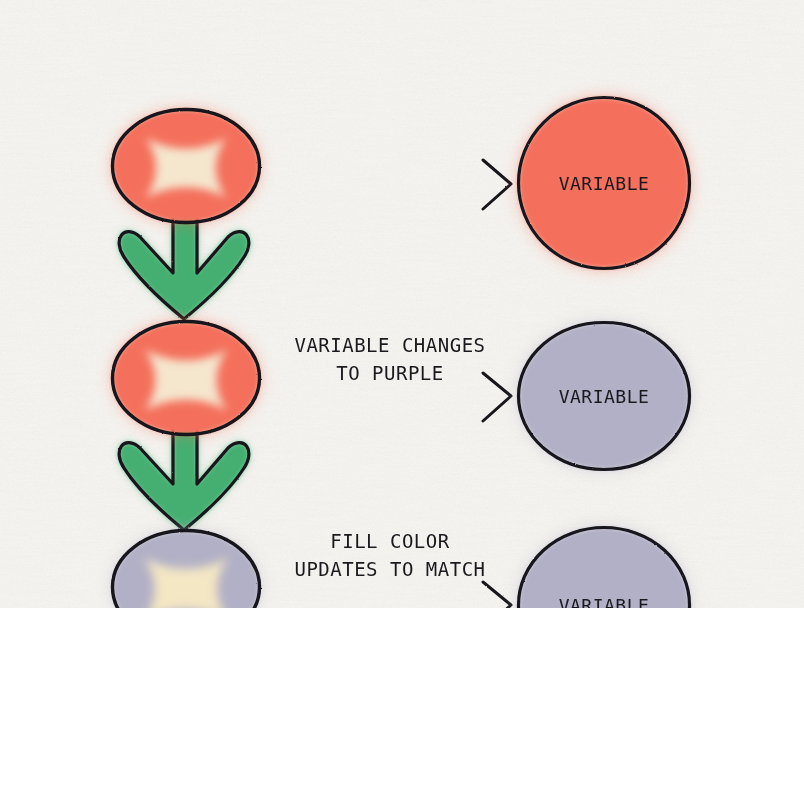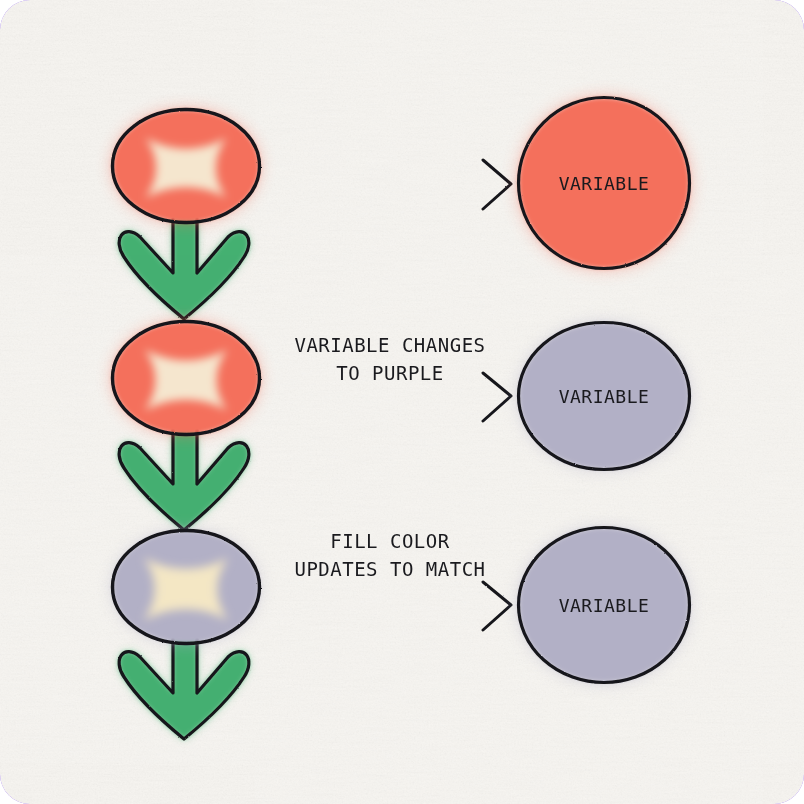--- a/index.html
+++ b/index.html
@@ -36,21 +36,21 @@
   .ink {
     fill: none;
     stroke: #16161a;
     stroke-linecap: round;
     stroke-linejoin: round;
   }
 </style>
 </head>
 <body>
 
-<div id="canvas" style="width: 804px; height: 804px; background: #8b5cf6; border-radius: 30px;">
+<div id="canvas" style="width: 804px; height: 608px; background: #8b5cf6;">
 
   <svg id="diagram-svg" viewBox="0 0 804 804" xmlns="http://www.w3.org/2000/svg">
     <defs>
 
       <filter id="bleed" x="-30%" y="-30%" width="160%" height="160%">
         <feGaussianBlur stdDeviation="2.2"></feGaussianBlur>
       </filter>
       <filter id="bleed-soft" x="-40%" y="-40%" width="180%" height="180%">
         <feGaussianBlur stdDeviation="5"></feGaussianBlur>
       </filter>

